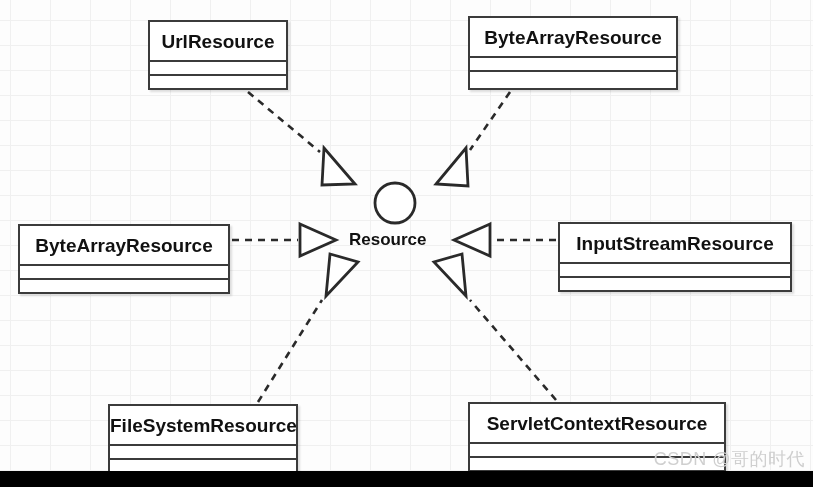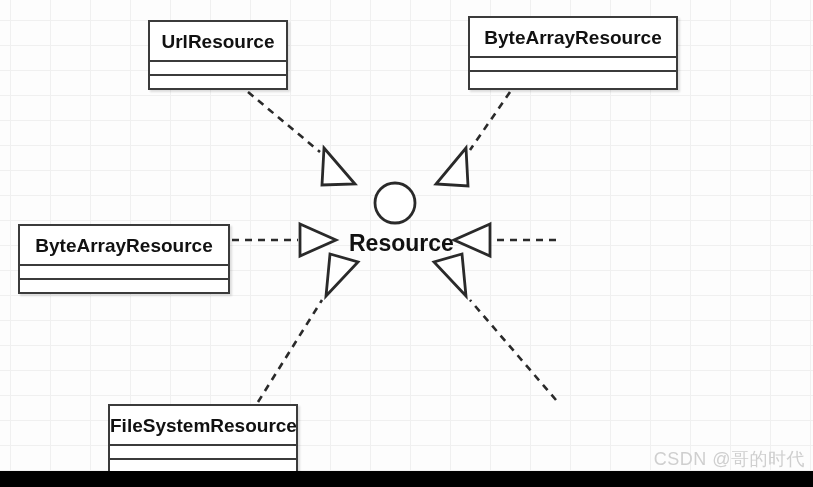--- a/index.html
+++ b/index.html
@@ -51,21 +51,21 @@
     height: 14px;
     border-bottom: 2px solid #3b3b3b;
   }
   .uml-ops {
     box-sizing: border-box;
     height: 14px;
   }
   .iface-label {
     position: absolute;
     font-weight: bold;
-    font-size: 23px;
+    font-size: 17px;
     color: #111111;
     white-space: nowrap;
   }
   .watermark {
     position: absolute;
     right: 8px;
     bottom: 16px;
     font-size: 18px;
     color: #cfcfcf;
     letter-spacing: 0.5px;
@@ -134,25 +134,35 @@
     <div class="uml-attrs"></div>
     <div class="uml-ops"></div>
   </div>
 
   <div class="uml-class" style="left:18px; top:224px; width:212px; height:70px;">
     <div class="uml-name">ByteArrayResource</div>
     <div class="uml-attrs"></div>
     <div class="uml-ops"></div>
   </div>
 
+  <div class="uml-class" style="left:558px; top:222px; width:234px; height:70px;">
+    <div class="uml-name">InputStreamResource</div>
+    <div class="uml-attrs"></div>
+    <div class="uml-ops"></div>
+  </div>
 
   <div class="uml-class" style="left:108px; top:404px; width:190px; height:70px;">
     <div class="uml-name">FileSystemResource</div>
     <div class="uml-attrs"></div>
     <div class="uml-ops"></div>
   </div>
 
+  <div class="uml-class" style="left:468px; top:402px; width:258px; height:70px;">
+    <div class="uml-name">ServletContextResource</div>
+    <div class="uml-attrs"></div>
+    <div class="uml-ops"></div>
+  </div>
 
   <div class="watermark">CSDN @哥的时代</div>
 
   <div class="bottom-bar"></div>
 
 </div>
 
 </body></html>

